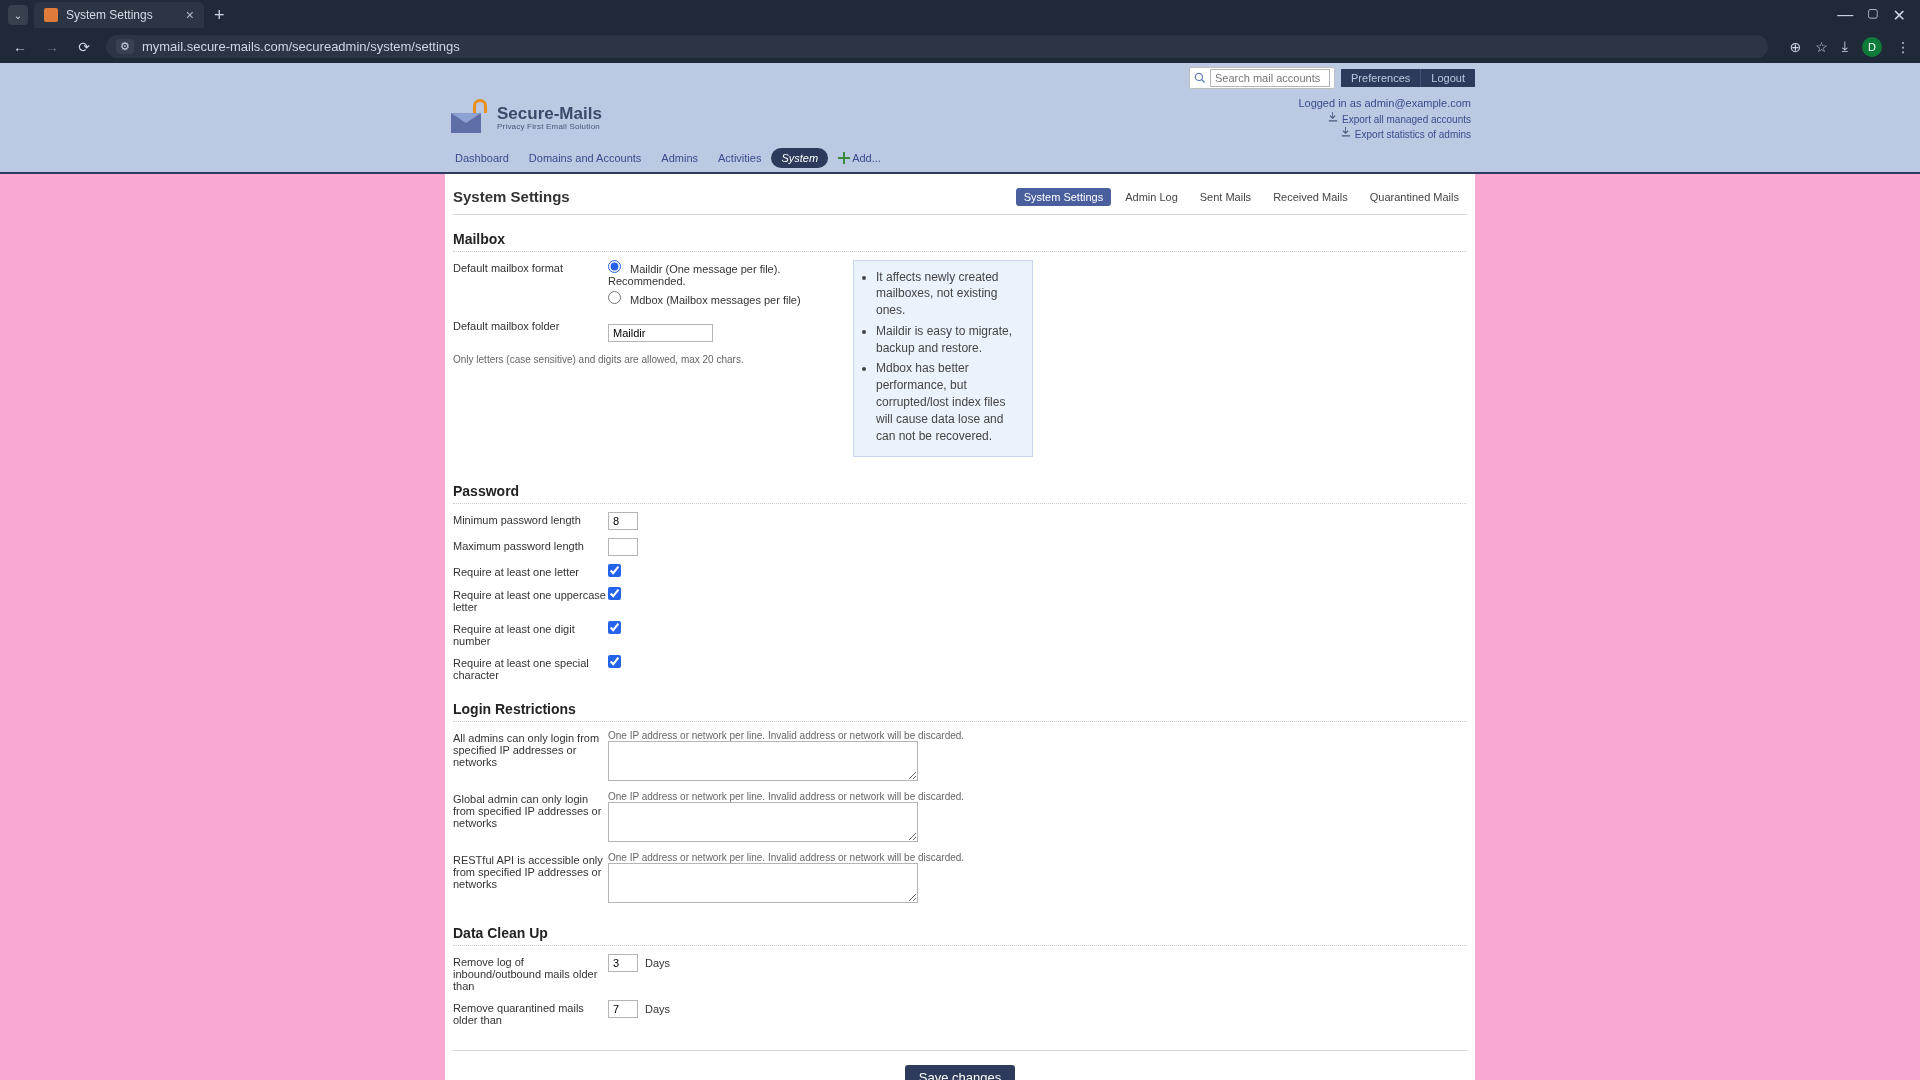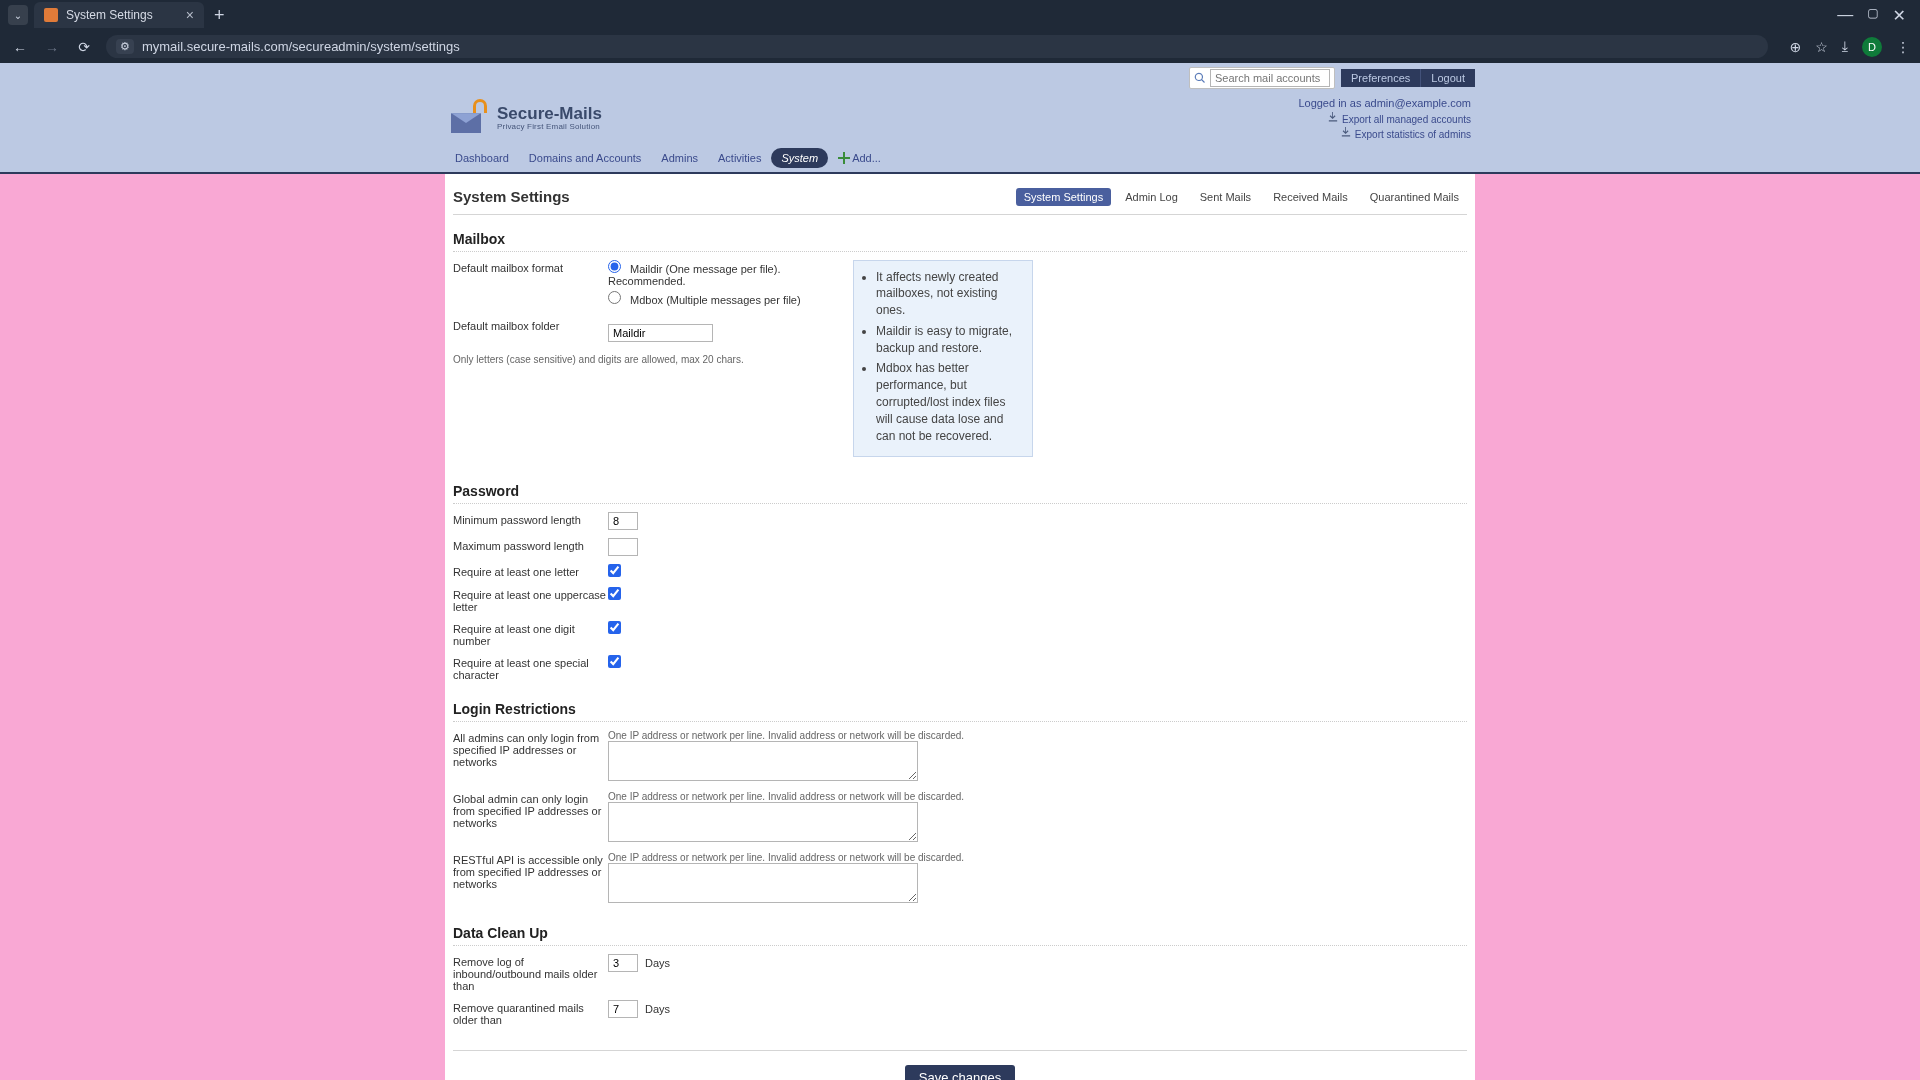--- a/index.html
+++ b/index.html
@@ -194,21 +194,21 @@
       <div class="mailbox-left">
         <div class="form-row">
           <div class="lbl">Default mailbox format</div>
           <div class="fld">
             <label class="radio-line">
               <input type="radio" name="mbfmt" checked="" style="">
               <span>Maildir (One message per file). Recommended.</span>
             </label>
             <label class="radio-line">
               <input type="radio" name="mbfmt" style="">
-              <span>Mdbox (Multiple messages per file)</span>
+              <span>Mdbox (Mailbox messages per file)</span>
             </label>
           </div>
         </div>
         <div class="form-row">
           <div class="lbl">
             <div>Default mailbox folder</div>
           </div>
           <div class="fld">
             <input type="text" class="med" value="Maildir" style="">
           </div>

